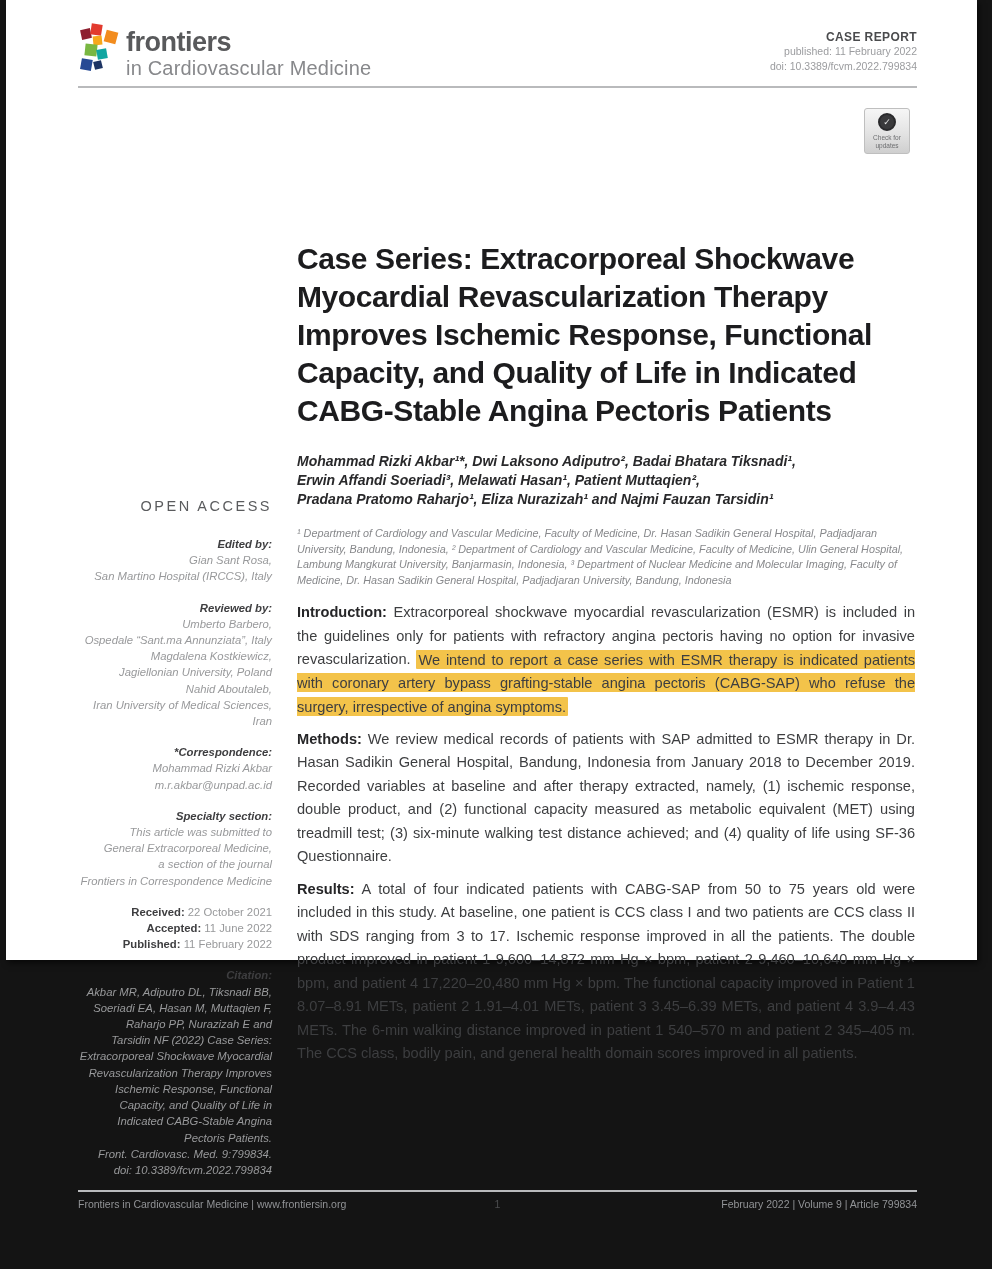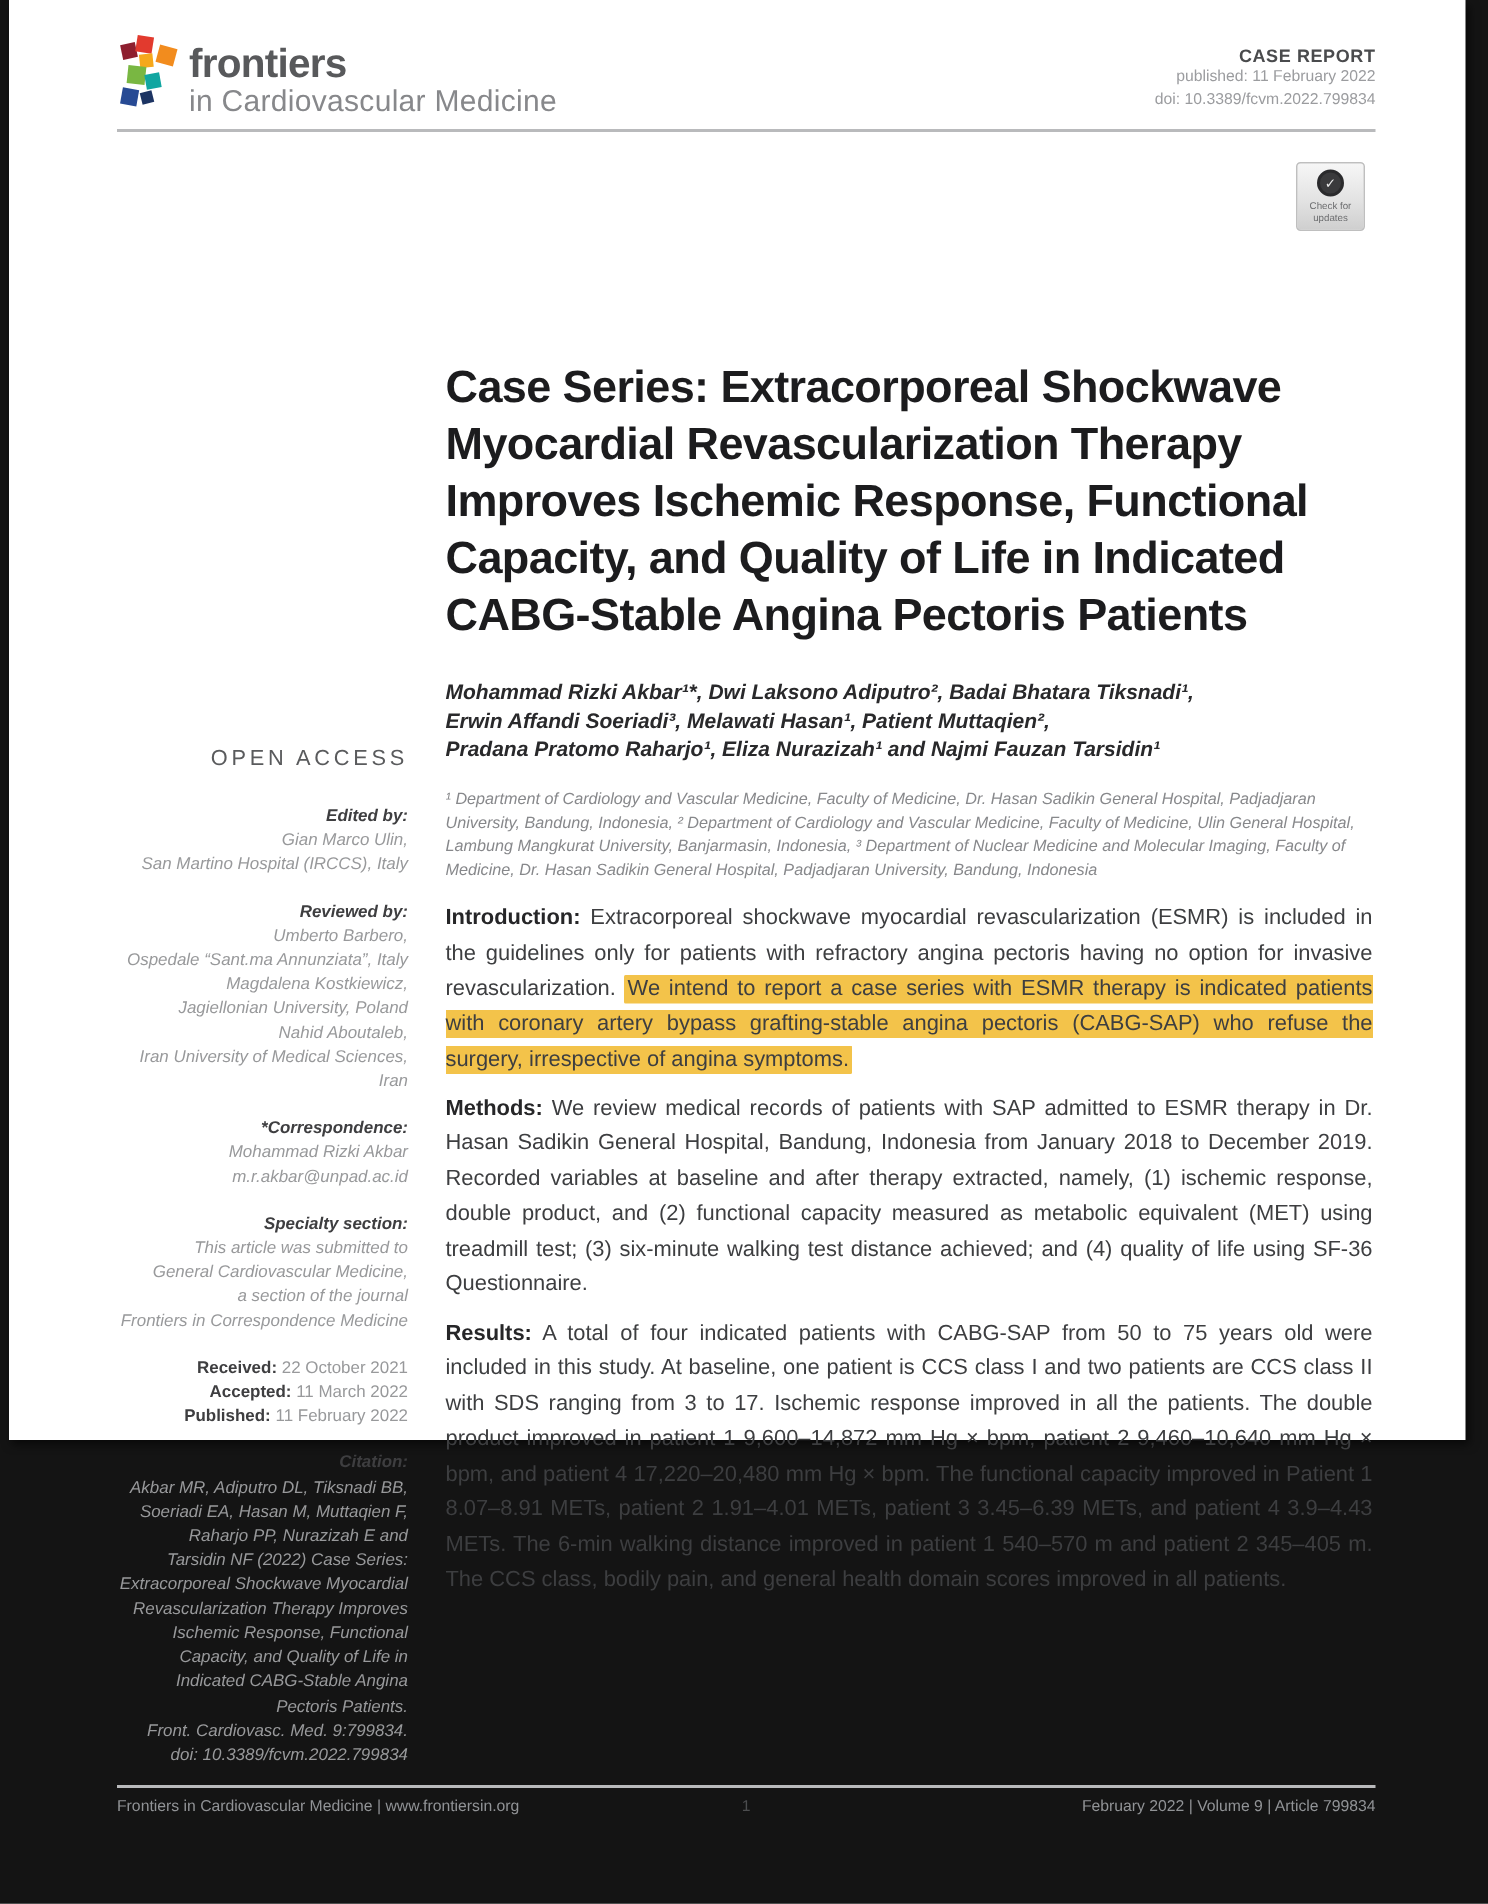--- a/index.html
+++ b/index.html
@@ -100,21 +100,21 @@
       <div>updates</div>
     </div>
   </div>
 
   <aside class="sidebar">
     <div class="open-access">OPEN ACCESS</div>
 
     <div class="side-block">
       <div class="side-label">Edited by:</div>
       <div class="line-list">
-          <div class="line">Gian Marco Ulin,</div>
+          <div class="line">Gian Sant Rosa,</div>
           <div class="line">San Martino Hospital (IRCCS), Italy</div>
         </div>
     </div>
 
     <div class="side-block">
       <div class="side-label">Reviewed by:</div>
       <div class="line-list">
           <div class="line">Umberto Barbero,</div>
           <div class="line">Ospedale “Sant.ma Annunziata”, Italy</div>
           <div class="line">Magdalena Kostkiewicz,</div>
@@ -129,29 +129,29 @@
       <div class="line-list">
           <div class="line">Mohammad Rizki Akbar</div>
           <div class="line">m.r.akbar@unpad.ac.id</div>
         </div>
     </div>
 
     <div class="side-block">
       <div class="side-label">Specialty section:</div>
       <div class="line-list">
           <div class="line">This article was submitted to</div>
-          <div class="line">General Cardiovascular Medicine,</div>
+          <div class="line">General Extracorporeal Medicine,</div>
           <div class="line">a section of the journal</div>
           <div class="line">Frontiers in Correspondence Medicine</div>
         </div>
     </div>
 
     <div class="dates-block">
       <div class="side-row"><span class="side-label">Received:</span> <span class="side-val">22 October 2021</span></div>
-      <div class="side-row"><span class="side-label">Accepted:</span> <span class="side-val">11 March 2022</span></div>
+      <div class="side-row"><span class="side-label">Accepted:</span> <span class="side-val">11 June 2022</span></div>
       <div class="side-row"><span class="side-label">Published:</span> <span class="side-val">11 February 2022</span></div>
     </div>
 
     <div class="side-block">
       <div class="side-label">Citation:</div>
       <div class="line-list">
           <div class="line">Akbar MR, Adiputro DL, Tiksnadi BB,</div>
           <div class="line">Soeriadi EA, Hasan M, Muttaqien F,</div>
           <div class="line">Raharjo PP, Nurazizah E and</div>
           <div class="line">Tarsidin NF (2022) Case Series:</div>

